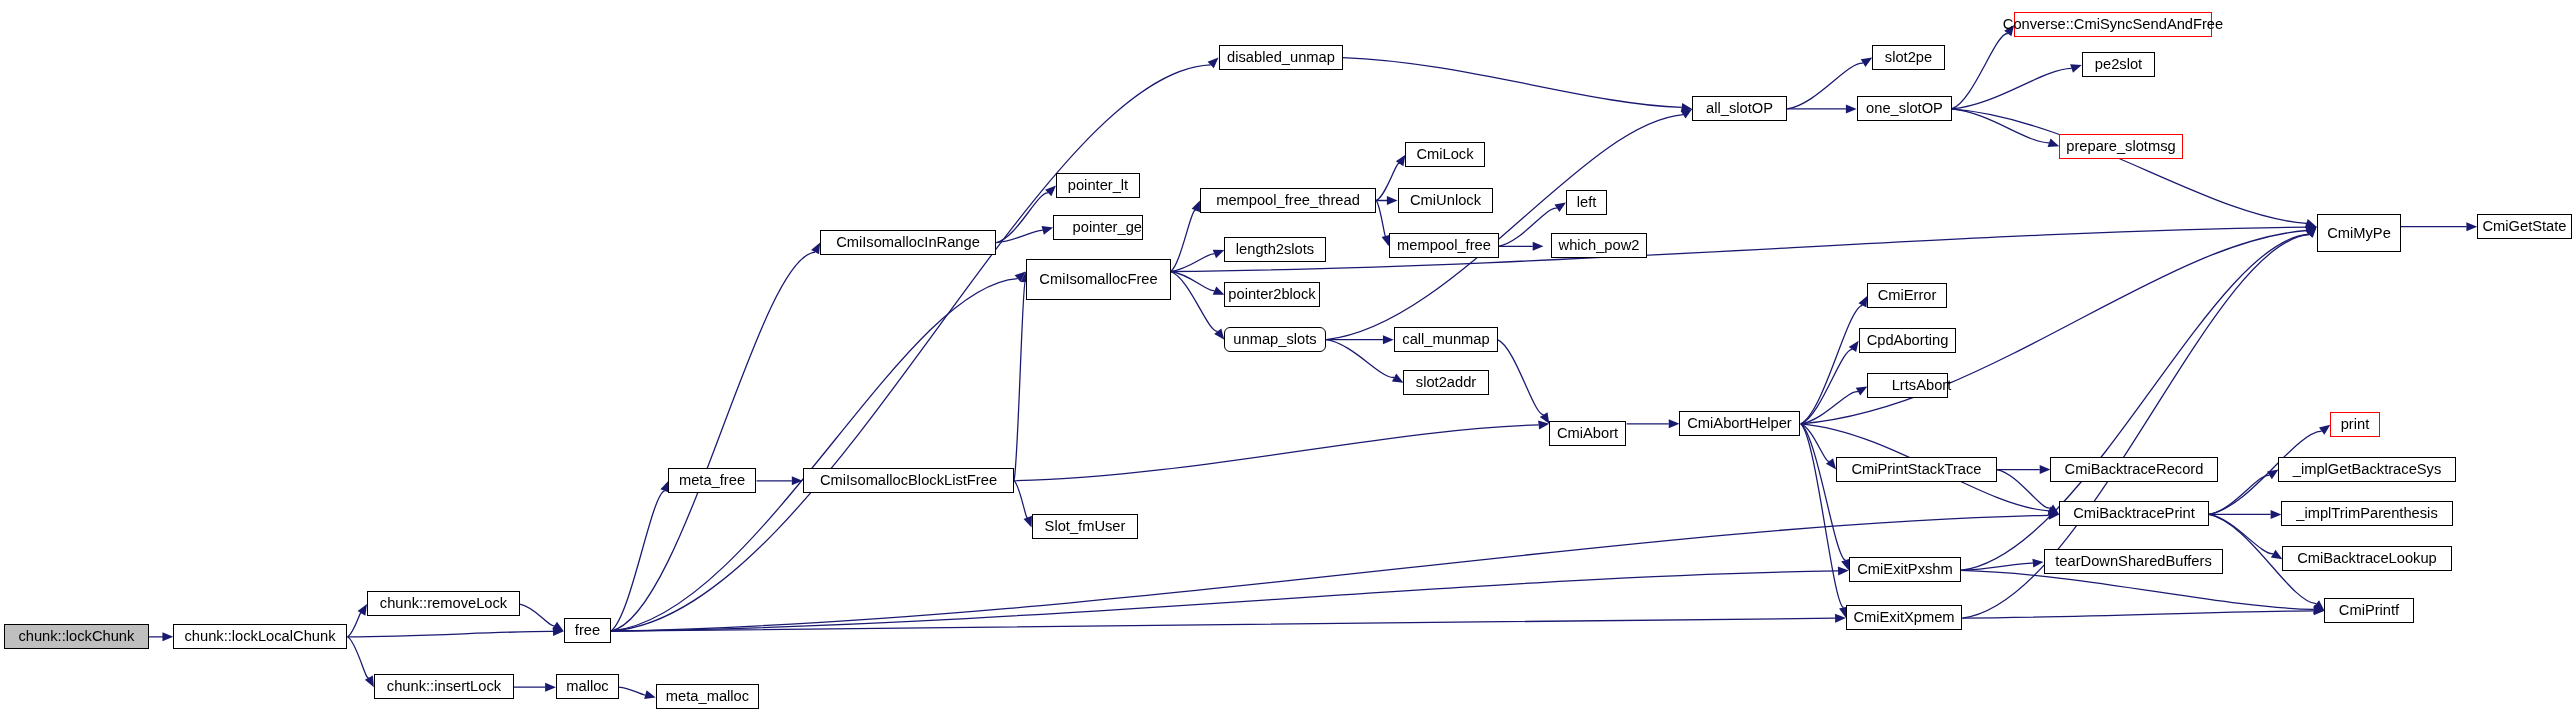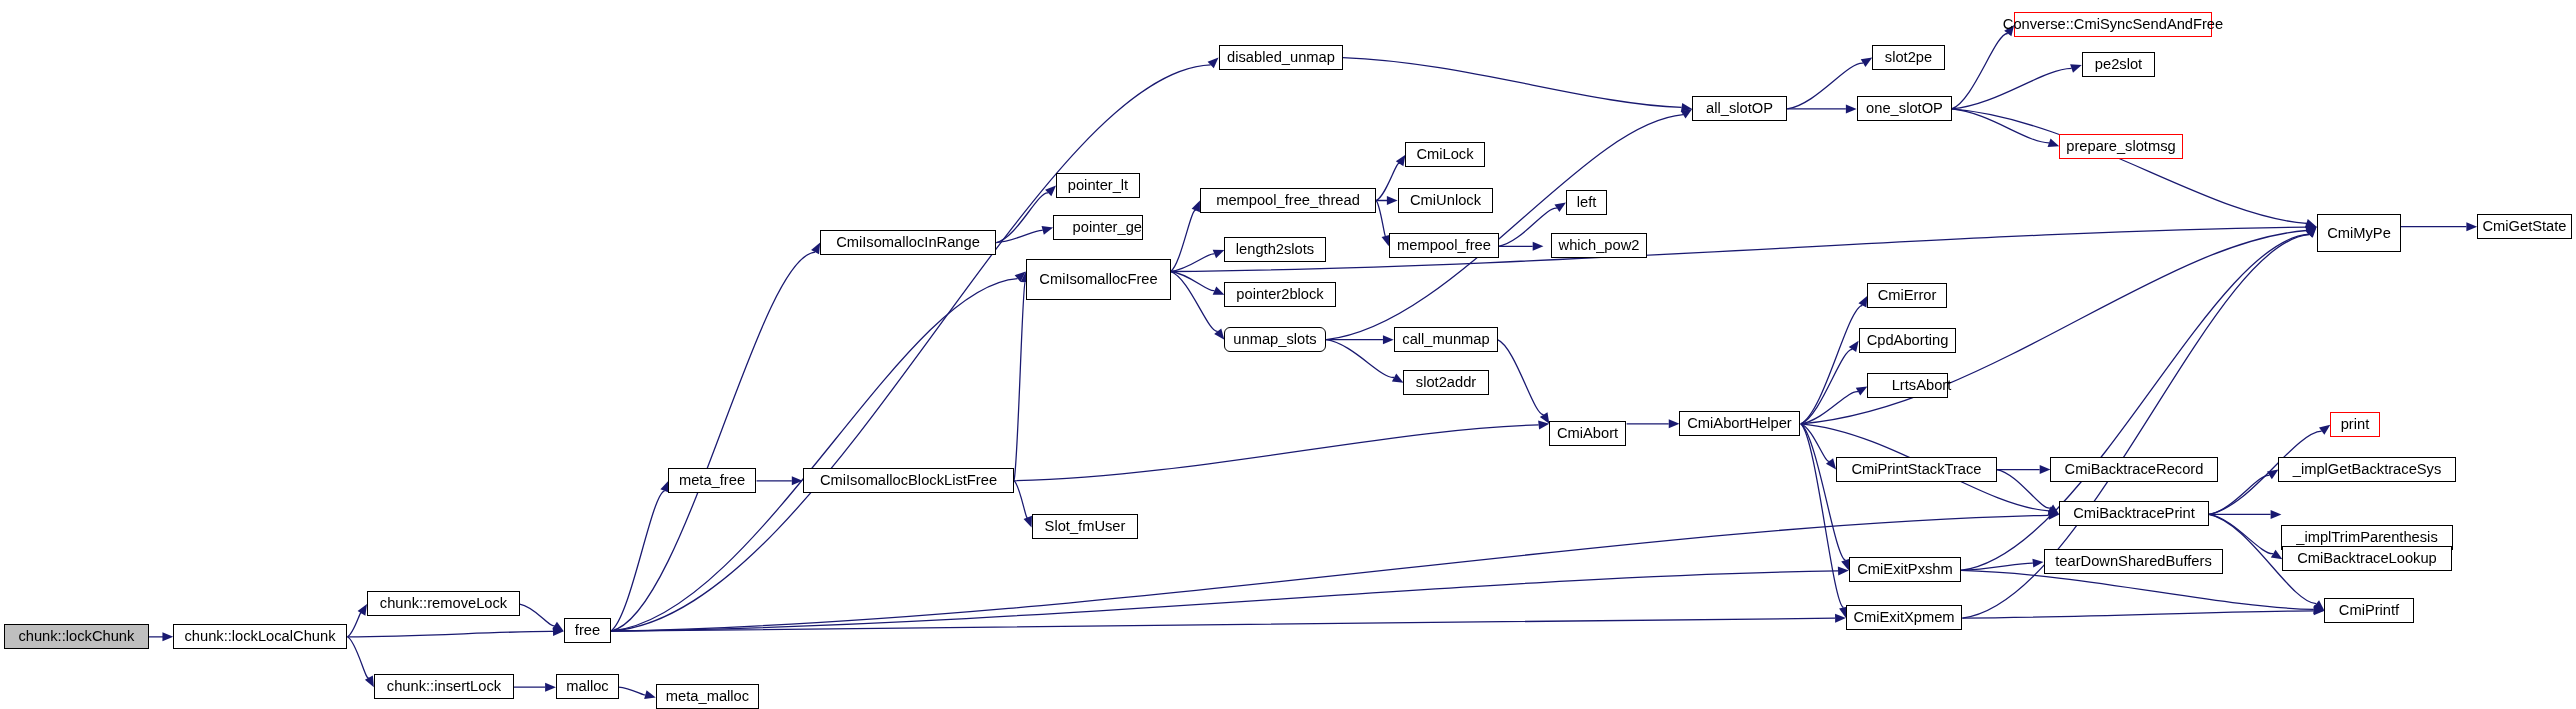--- a/index.html
+++ b/index.html
@@ -196,21 +196,21 @@
       </div>
       <div class="node" style="left: 1053px; top: 215px; width: 90px; height: 25.4px; justify-content: flex-end;">
         <span class="lbl">pointer_ge</span>
       </div>
       <div class="node" style="left: 1026px; top: 259px; width: 145px; height: 41px;">
         <span class="lbl">CmiIsomallocFree</span>
       </div>
       <div class="node" style="left: 1224px; top: 237px; width: 102px; height: 25.4px;">
         <span class="lbl">length2slots</span>
       </div>
-      <div class="node" style="left: 1224px; top: 282px; width: 112px; height: 25.4px;">
+      <div class="node" style="left: 1224px; top: 282px; width: 96px; height: 25.4px;">
         <span class="lbl">pointer2block</span>
       </div>
       <div class="node" style="left: 1224px; top: 327px; width: 102px; height: 25.4px; border-radius: 6px;">
         <span class="lbl">unmap_slots</span>
       </div>
       <div class="node" style="left: 1200px; top: 188px; width: 176px; height: 25.4px;">
         <span class="lbl">mempool_free_thread</span>
       </div>
       <div class="node" style="left: 1405px; top: 142px; width: 80px; height: 25.4px;">
         <span class="lbl">CmiLock</span>
@@ -283,21 +283,21 @@
       </div>
       <div class="node" style="left: 2059px; top: 501px; width: 150px; height: 25.4px;">
         <span class="lbl">CmiBacktracePrint</span>
       </div>
       <div class="node red" style="left: 2330px; top: 412px; width: 50px; height: 25.4px;">
         <span class="lbl">print</span>
       </div>
       <div class="node" style="left: 2278px; top: 457px; width: 178px; height: 25.4px;">
         <span class="lbl">_implGetBacktraceSys</span>
       </div>
-      <div class="node" style="left: 2281px; top: 501px; width: 172px; height: 25.4px; margin-top: 24px;">
+      <div class="node" style="left: 2281px; top: 501px; width: 172px; height: 25.4px;">
         <span class="lbl">_implTrimParenthesis</span>
       </div>
       <div class="node" style="left: 2282px; top: 546px; width: 170px; height: 25.4px;">
         <span class="lbl">CmiBacktraceLookup</span>
       </div>
       <div class="node" style="left: 1849px; top: 557px; width: 112px; height: 25.4px;">
         <span class="lbl">CmiExitPxshm</span>
       </div>
       <div class="node" style="left: 2044px; top: 549px; width: 179px; height: 25.4px;">
         <span class="lbl">tearDownSharedBuffers</span>

